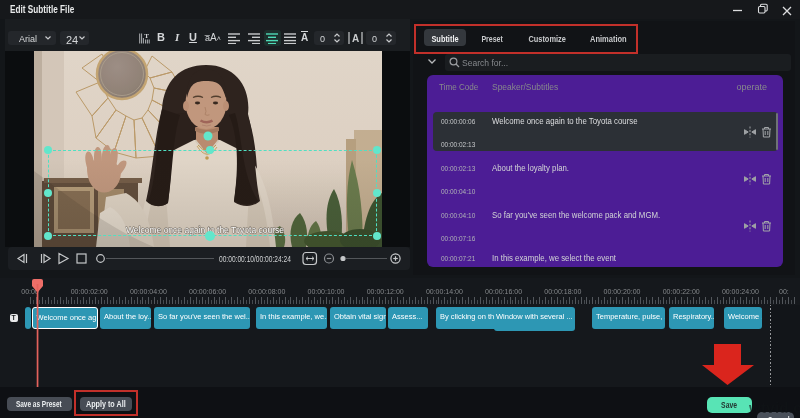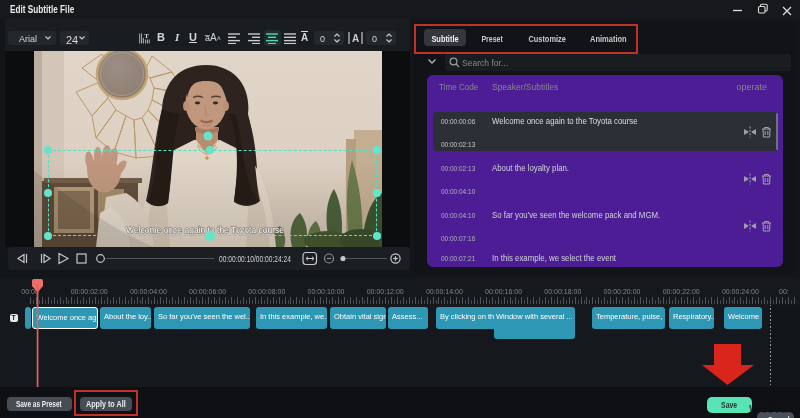--- a/index.html
+++ b/index.html
@@ -394,21 +394,21 @@
 
 <div id="clips">
     <div class="abs" style="left:24.5px;top:307px;width:6.5px;height:21.5px;background:#2d97b4;border-radius:3px;overflow:hidden;white-space:nowrap;font-size:7.5px;color:#fff;line-height:20px;padding-left:4px;z-index:30;"></div>
     <div class="abs" style="left:31.5px;top:307px;width:66.5px;height:21.5px;background:#2d97b4;border-radius:3px;border:1.5px solid #fff;overflow:hidden;white-space:nowrap;font-size:7.5px;color:#fff;line-height:20px;padding-left:4px;z-index:30;">Welcome once ag...</div>
     <div class="abs" style="left:100px;top:307px;width:51px;height:21.5px;background:#2d97b4;border-radius:3px;overflow:hidden;white-space:nowrap;font-size:7.5px;color:#fff;line-height:20px;padding-left:4px;z-index:30;">About the loy...</div>
     <div class="abs" style="left:154px;top:307px;width:96px;height:21.5px;background:#2d97b4;border-radius:3px;overflow:hidden;white-space:nowrap;font-size:7.5px;color:#fff;line-height:20px;padding-left:4px;z-index:30;">So far you've seen the wel...</div>
     <div class="abs" style="left:256px;top:307px;width:71px;height:21.5px;background:#2d97b4;border-radius:3px;overflow:hidden;white-space:nowrap;font-size:7.5px;color:#fff;line-height:20px;padding-left:4px;z-index:30;">In this example, we...</div>
     <div class="abs" style="left:330px;top:307px;width:56px;height:21.5px;background:#2d97b4;border-radius:3px;overflow:hidden;white-space:nowrap;font-size:7.5px;color:#fff;line-height:20px;padding-left:4px;z-index:30;">Obtain vital signs ...</div>
     <div class="abs" style="left:388px;top:307px;width:40px;height:21.5px;background:#2d97b4;border-radius:3px;overflow:hidden;white-space:nowrap;font-size:7.5px;color:#fff;line-height:20px;padding-left:4px;z-index:30;">Assess...</div>
     <div class="abs" style="left:436px;top:307px;width:69px;height:21.5px;background:#2d97b4;border-radius:3px;overflow:hidden;white-space:nowrap;font-size:7.5px;color:#fff;line-height:20px;padding-left:4px;z-index:30;">By clicking on thes...</div>
-    <div class="abs" style="left:494px;top:307px;width:81px;height:32px;background:#2d97b4;border-radius:3px;overflow:hidden;white-space:nowrap;font-size:7.5px;color:#fff;line-height:20px;padding-left:2px;z-index:30;">Window with several ...</div>
+    <div class="abs" style="left:494px;top:307px;width:81px;height:24px;background:#2d97b4;border-radius:3px;overflow:hidden;white-space:nowrap;font-size:7.5px;color:#fff;line-height:20px;padding-left:2px;z-index:30;">Window with several ...</div>
     <div class="abs" style="left:592px;top:307px;width:73px;height:21.5px;background:#2d97b4;border-radius:3px;overflow:hidden;white-space:nowrap;font-size:7.5px;color:#fff;line-height:20px;padding-left:4px;z-index:30;">Temperature, pulse, ...</div>
     <div class="abs" style="left:669px;top:307px;width:45px;height:21.5px;background:#2d97b4;border-radius:3px;overflow:hidden;white-space:nowrap;font-size:7.5px;color:#fff;line-height:20px;padding-left:4px;z-index:30;">Respiratory...</div>
     <div class="abs" style="left:724px;top:307px;width:38px;height:21.5px;background:#2d97b4;border-radius:3px;overflow:hidden;white-space:nowrap;font-size:7.5px;color:#fff;line-height:20px;padding-left:4px;z-index:30;">Welcome ...</div>
   </div>
 
 <svg class="abs" style="left:31px;top:279px;z-index:40;" width="13" height="109" viewBox="0 0 13 109">
   <path d="M1 2 a2 2 0 0 1 2 -2 L 10 0 a2 2 0 0 1 2 2 L 12 7 L 6.5 13.5 L 1 7 Z" fill="#ee6e68"></path>
   <rect x="5.7" y="5" width="1.7" height="103" fill="#e4625c"></rect>
 </svg>
 

